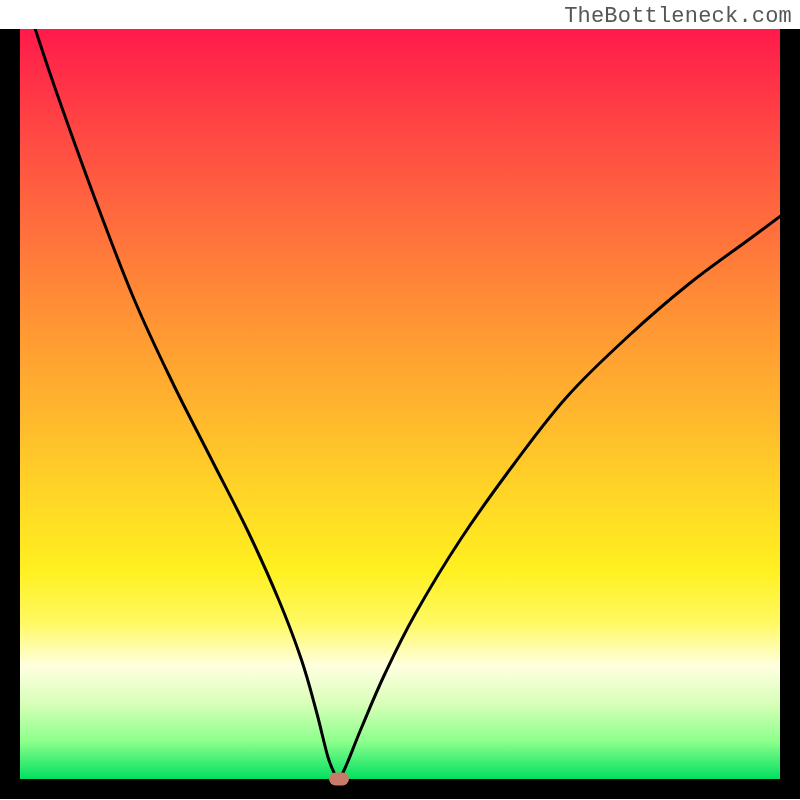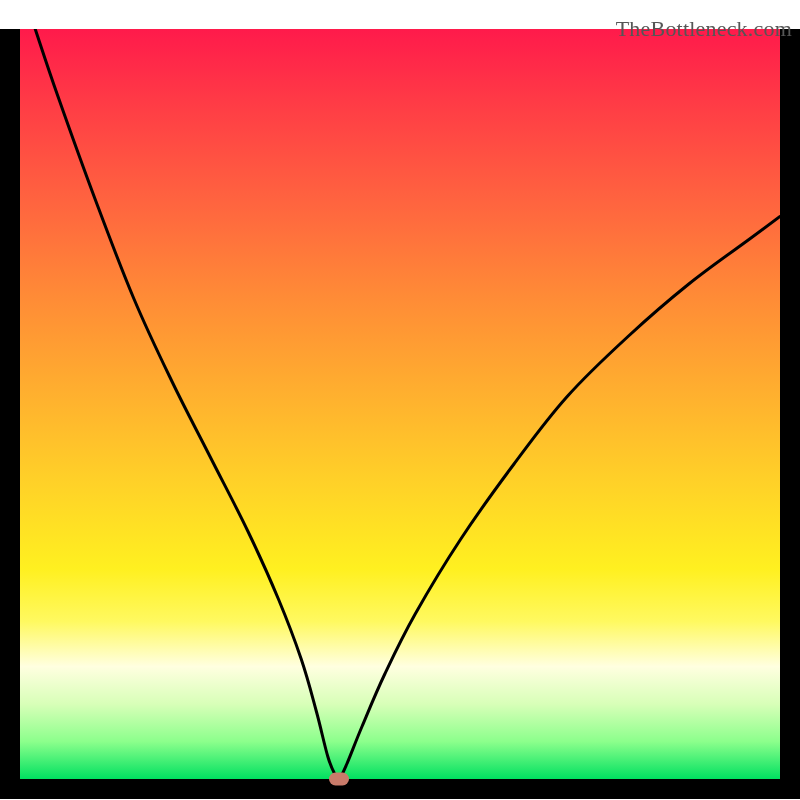--- a/index.html
+++ b/index.html
@@ -1,22 +1,22 @@
 <!DOCTYPE html>
 <html><head>
 <meta charset="utf-8">
 <style>
   * { margin: 0; padding: 0; box-sizing: border-box; }
   html, body { width: 800px; height: 800px; overflow: hidden; background: #fff; }
   .wrap { position: relative; width: 800px; height: 800px; }
   .watermark {
     position: absolute;
-    top: 16px;
+    top: 4px;
     right: 8px;
-    font-family: Liberation Serif, serif;
+    font-family: Liberation Mono, monospace;
     font-size: 22px;
     color: #565656;
     font-weight: 500;
     letter-spacing: 0.2px;
     z-index: 10;
   }
   .frame {
     position: absolute;
     left: 0; top: 29px;
     width: 800px; height: 770px;

